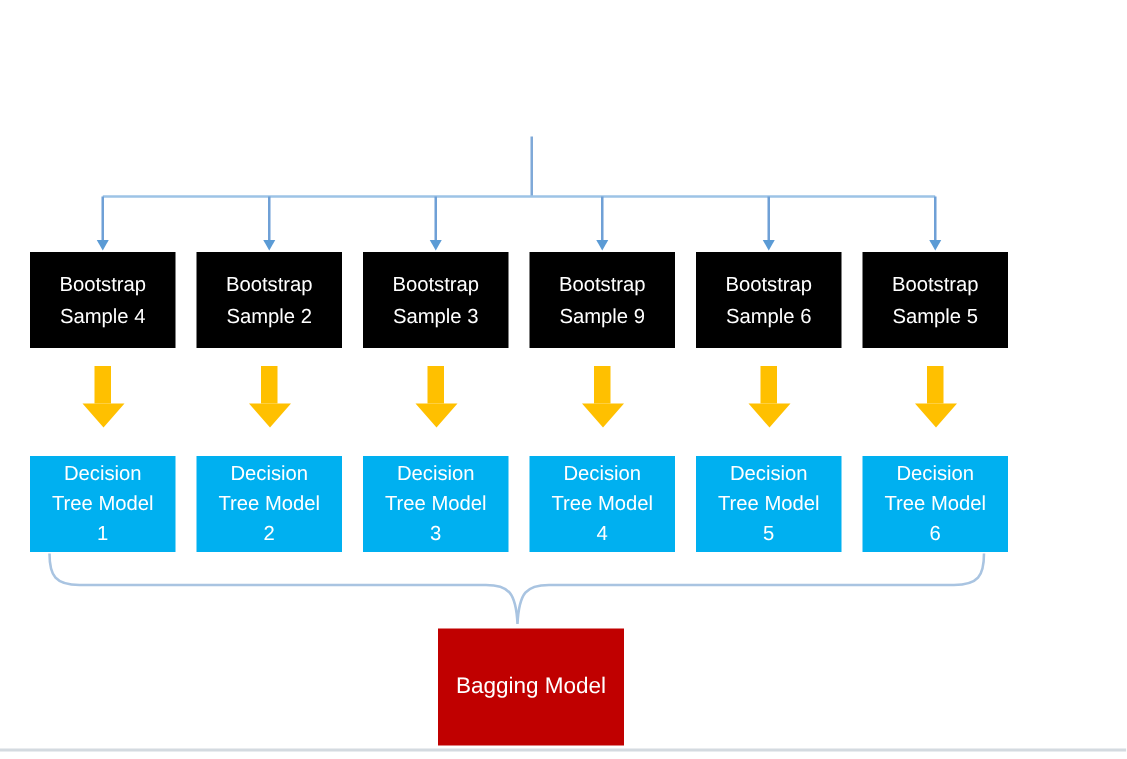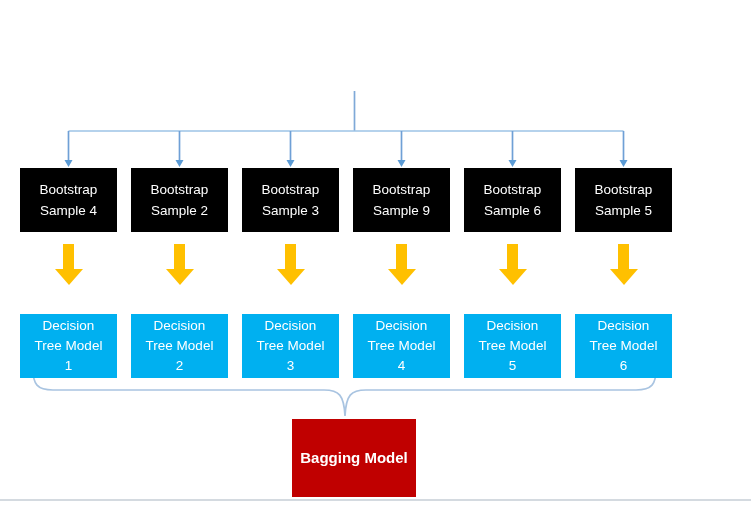--- a/index.html
+++ b/index.html
@@ -36,32 +36,32 @@
     font-weight: bold;
   }
   .bootstrap-box {
     top: 168px;
     width: 97px; height: 64px;
     background: #000000;
     font-size: 13.5px;
     line-height: 21px;
   }
   .decision-box {
-    top: 314px;
+    top: 304px;
     width: 97px; height: 64px;
     background: #00B0F0;
     font-size: 13.5px;
     line-height: 20px;
   }
   .aggregation-box {
     left: 292px; top: 419px;
     width: 124px; height: 78px;
     background: #C00000;
     font-size: 15px;
-    font-weight: bold;
+    font-weight: normal;
     line-height: 24px;
   }
   .col1 { left: 20px; }
   .col2 { left: 131px; }
   .col3 { left: 242px; }
   .col4 { left: 353px; }
   .col5 { left: 464px; }
   .col6 { left: 575px; }
 
   

